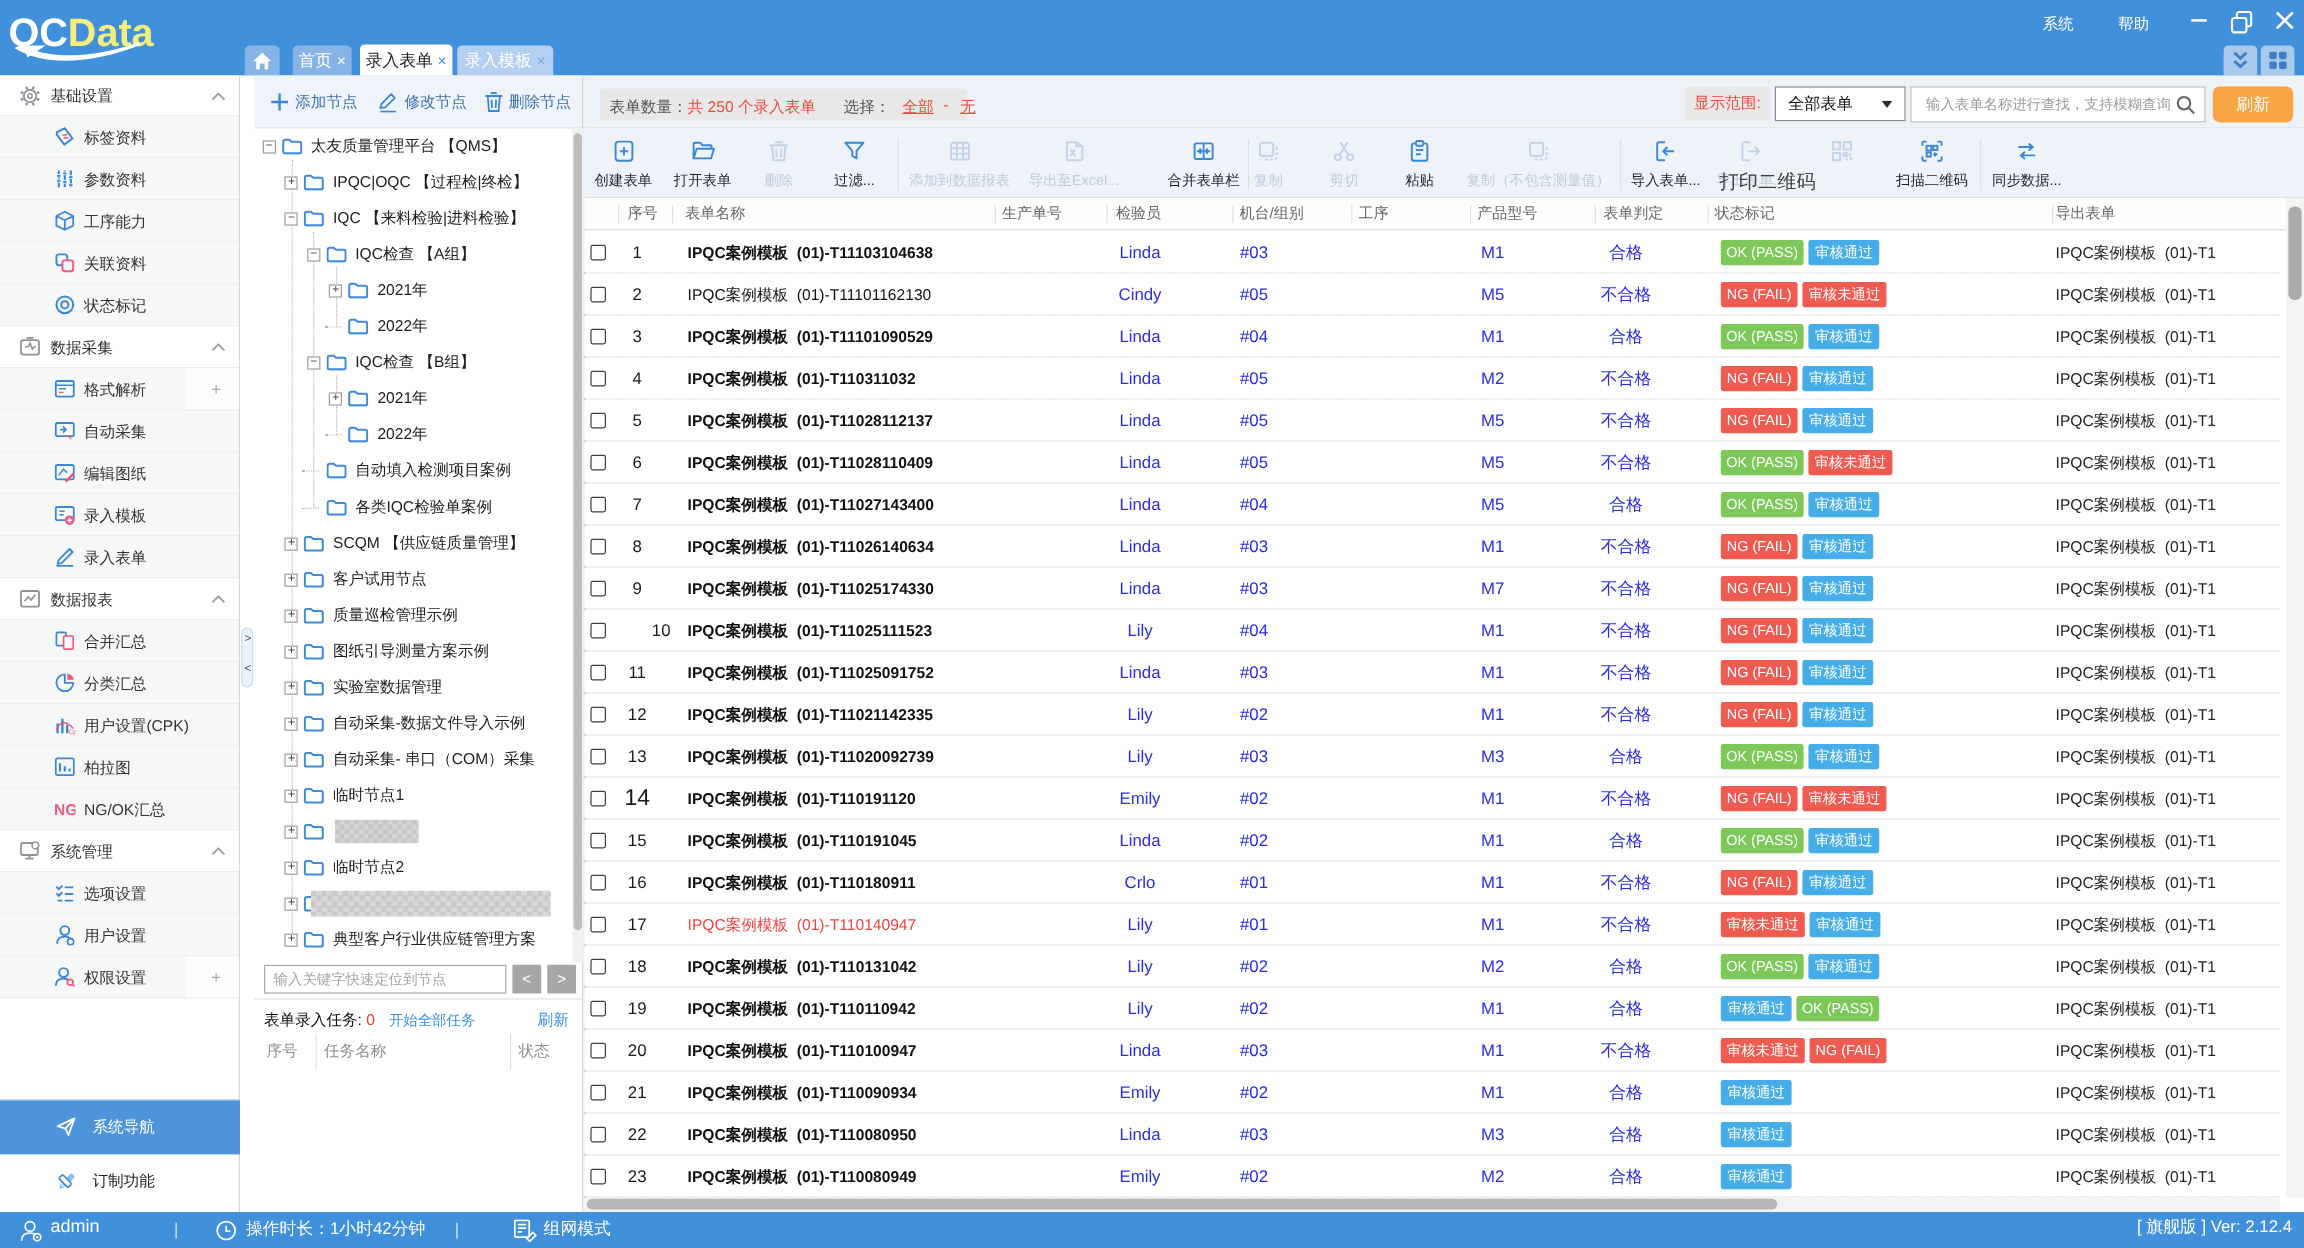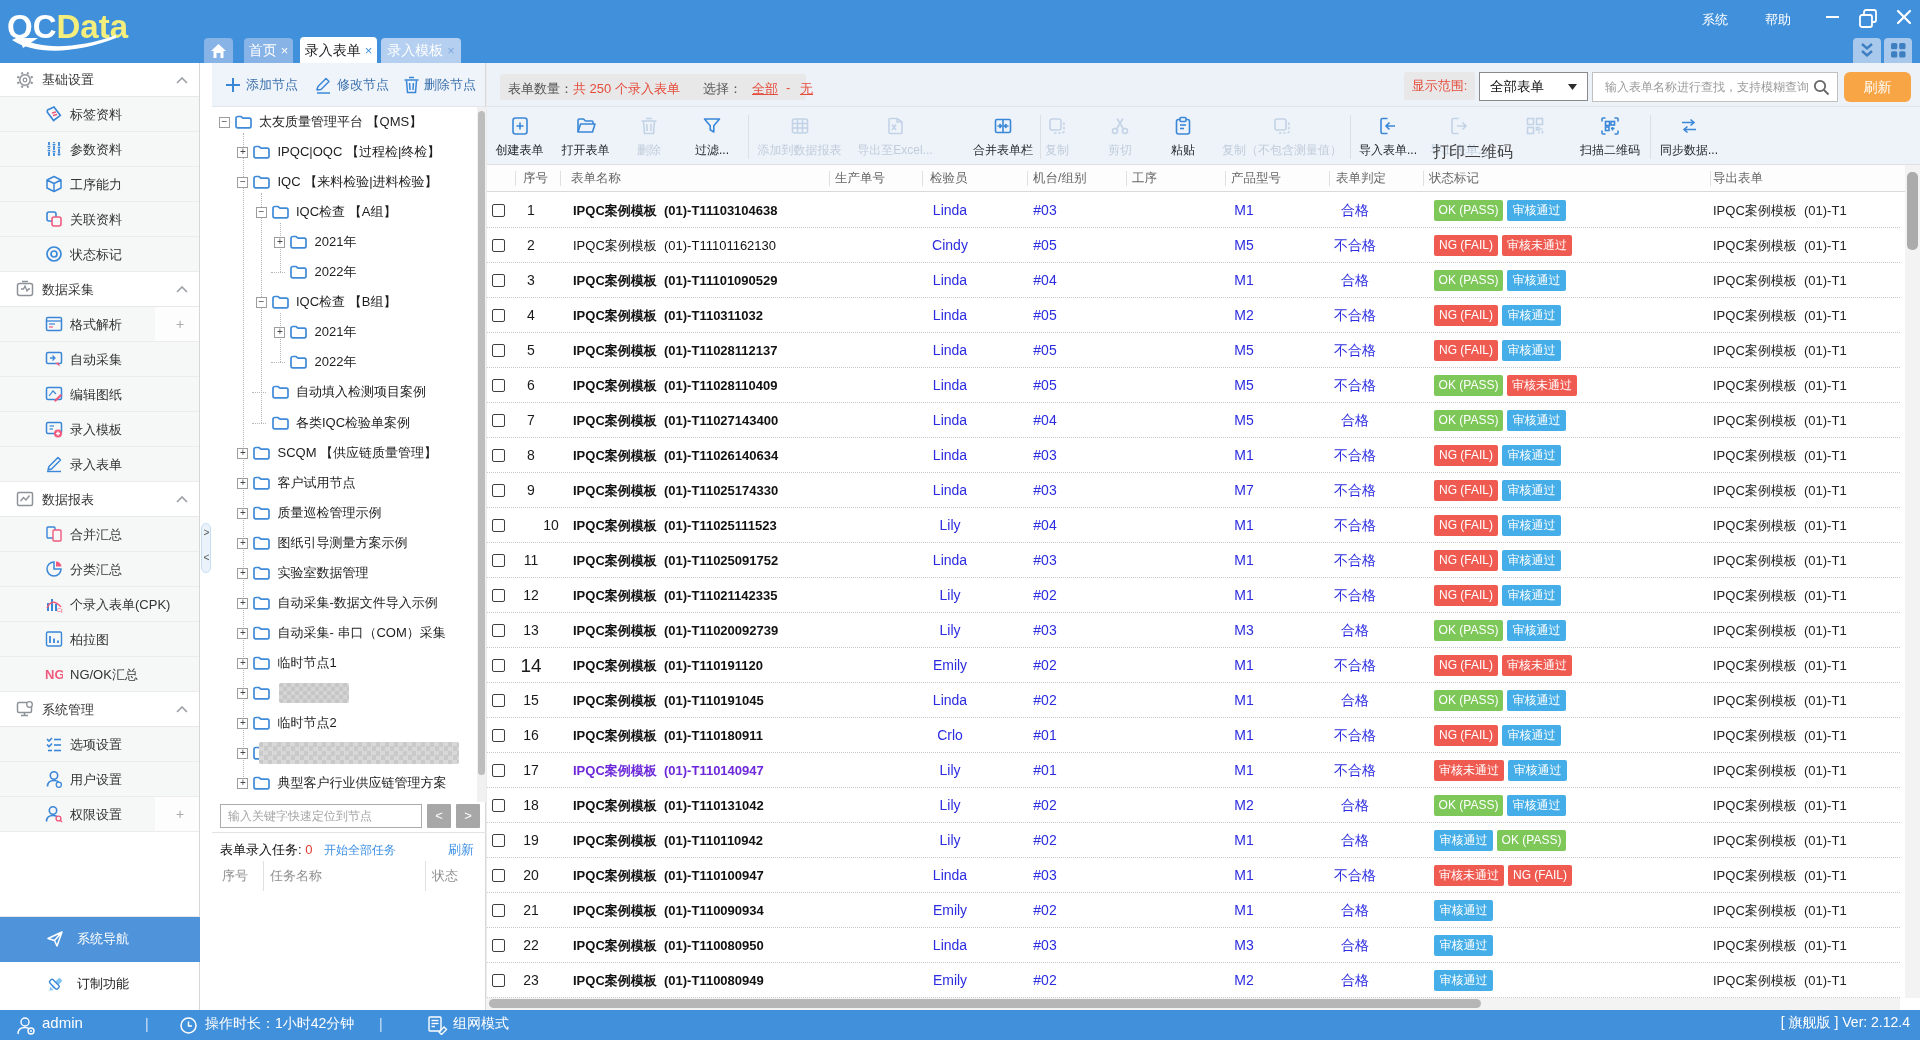--- a/index.html
+++ b/index.html
@@ -205,21 +205,21 @@
 <div style="position:absolute;left:0;top:587px;width:199px;height:35px;background:#f6f7f7;border-bottom:1px solid #ececec;box-sizing:border-box"></div>
 <svg style="position:absolute;left:45px;top:595px" width="18" height="18" viewBox="0 0 18 18" fill="none">
     <g stroke="#3a87d8" stroke-width="2">
       <line x1="3" y1="16" x2="3" y2="8"></line>
       <line x1="7" y1="16" x2="7" y2="4"></line>
       <line x1="11" y1="16" x2="11" y2="9"></line>
     </g>
     <path d="M2 13 Q7 2 16 12" stroke="#f05a7d" stroke-width="1.3"></path>
     <text x="12" y="17" font-size="5.5" fill="#f05a7d" font-family="Liberation Sans">Cpk</text>
   </svg>
-<div style="position:absolute;left:70px;top:587px;height:35px;line-height:35px;font-size:13px;color:#333">个录入表单(CPK)</div>
+<div style="position:absolute;left:70px;top:587px;height:35px;line-height:35px;font-size:13px;color:#333">用户设置(CPK)</div>
 <div style="position:absolute;left:0;top:622px;width:199px;height:35px;background:#f6f7f7;border-bottom:1px solid #ececec;box-sizing:border-box"></div>
 <svg style="position:absolute;left:45px;top:630px" width="18" height="18" viewBox="0 0 18 18" fill="none">
     <rect x="1.5" y="2" width="15" height="14" rx="1.5" stroke="#3a87d8" stroke-width="1.4"></rect>
     <g stroke="#3a87d8" stroke-width="1.8">
       <line x1="5" y1="13" x2="5" y2="6"></line>
       <line x1="9" y1="13" x2="9" y2="8.5"></line>
       <line x1="13" y1="13" x2="13" y2="10.5"></line>
     </g>
   </svg>
 <div style="position:absolute;left:70px;top:622px;height:35px;line-height:35px;font-size:13px;color:#333">柏拉图</div>
@@ -751,21 +751,21 @@
 <div style="position:absolute;left:900px;top:718px;width:100px;height:35px;line-height:35px;font-size:14px;color:#2b2be0;text-align:center">Crlo</div>
 <div style="position:absolute;left:995px;top:718px;width:100px;height:35px;line-height:35px;font-size:14px;color:#2b2be0;text-align:center">#01</div>
 <div style="position:absolute;left:1194px;top:718px;width:100px;height:35px;line-height:35px;font-size:14px;color:#2b2be0;text-align:center">M1</div>
 <div style="position:absolute;left:1305px;top:718px;width:100px;height:35px;line-height:35px;font-size:14px;color:#2b2be0;text-align:center">不合格</div>
 <div style="position:absolute;left:1434px;top:725px;width:64px;height:21px;background:#f05b51;color:#fff;font-size:12px;text-align:center;line-height:21px;border-radius:2px">NG (FAIL)</div>
 <div style="position:absolute;left:1502px;top:725px;width:59px;height:21px;background:#45aee8;color:#fff;font-size:12px;text-align:center;line-height:21px;border-radius:2px">审核通过</div>
 <div style="position:absolute;left:1713px;top:718px;height:35px;line-height:35px;font-size:13px;color:#222;white-space:nowrap">IPQC案例模板&nbsp; (01)-T1</div>
 <div style="position:absolute;left:486px;top:753px;width:1414px;height:35px;border-bottom:1px dotted #c9c9c9;box-sizing:border-box"></div>
 <div style="position:absolute;left:492px;top:764px;width:13px;height:13px;border:1.5px solid #3e3e3e;border-radius:2px;background:#fff;box-sizing:border-box"></div>
 <div style="position:absolute;left:515px;top:753px;width:32px;height:35px;line-height:35px;font-size:14px;color:#1a1a1a;text-align:center">17</div>
-<div style="position:absolute;left:573px;top:753px;height:35px;line-height:35px;font-size:13px;font-weight:bold;color:#6d28d9;white-space:nowrap">IPQC案例模板&nbsp; (01)-T110140947</div>
+<div style="position:absolute;left:573px;top:753px;height:35px;line-height:35px;font-size:13px;font-weight:normal;color:#ef4444;white-space:nowrap">IPQC案例模板&nbsp; (01)-T110140947</div>
 <div style="position:absolute;left:900px;top:753px;width:100px;height:35px;line-height:35px;font-size:14px;color:#2b2be0;text-align:center">Lily</div>
 <div style="position:absolute;left:995px;top:753px;width:100px;height:35px;line-height:35px;font-size:14px;color:#2b2be0;text-align:center">#01</div>
 <div style="position:absolute;left:1194px;top:753px;width:100px;height:35px;line-height:35px;font-size:14px;color:#2b2be0;text-align:center">M1</div>
 <div style="position:absolute;left:1305px;top:753px;width:100px;height:35px;line-height:35px;font-size:14px;color:#2b2be0;text-align:center">不合格</div>
 <div style="position:absolute;left:1434px;top:760px;width:70px;height:21px;background:#f05b51;color:#fff;font-size:12px;text-align:center;line-height:21px;border-radius:2px">审核未通过</div>
 <div style="position:absolute;left:1508px;top:760px;width:59px;height:21px;background:#45aee8;color:#fff;font-size:12px;text-align:center;line-height:21px;border-radius:2px">审核通过</div>
 <div style="position:absolute;left:1713px;top:753px;height:35px;line-height:35px;font-size:13px;color:#222;white-space:nowrap">IPQC案例模板&nbsp; (01)-T1</div>
 <div style="position:absolute;left:486px;top:788px;width:1414px;height:35px;border-bottom:1px dotted #c9c9c9;box-sizing:border-box"></div>
 <div style="position:absolute;left:492px;top:799px;width:13px;height:13px;border:1.5px solid #3e3e3e;border-radius:2px;background:#fff;box-sizing:border-box"></div>
 <div style="position:absolute;left:515px;top:788px;width:32px;height:35px;line-height:35px;font-size:14px;color:#1a1a1a;text-align:center">18</div>

